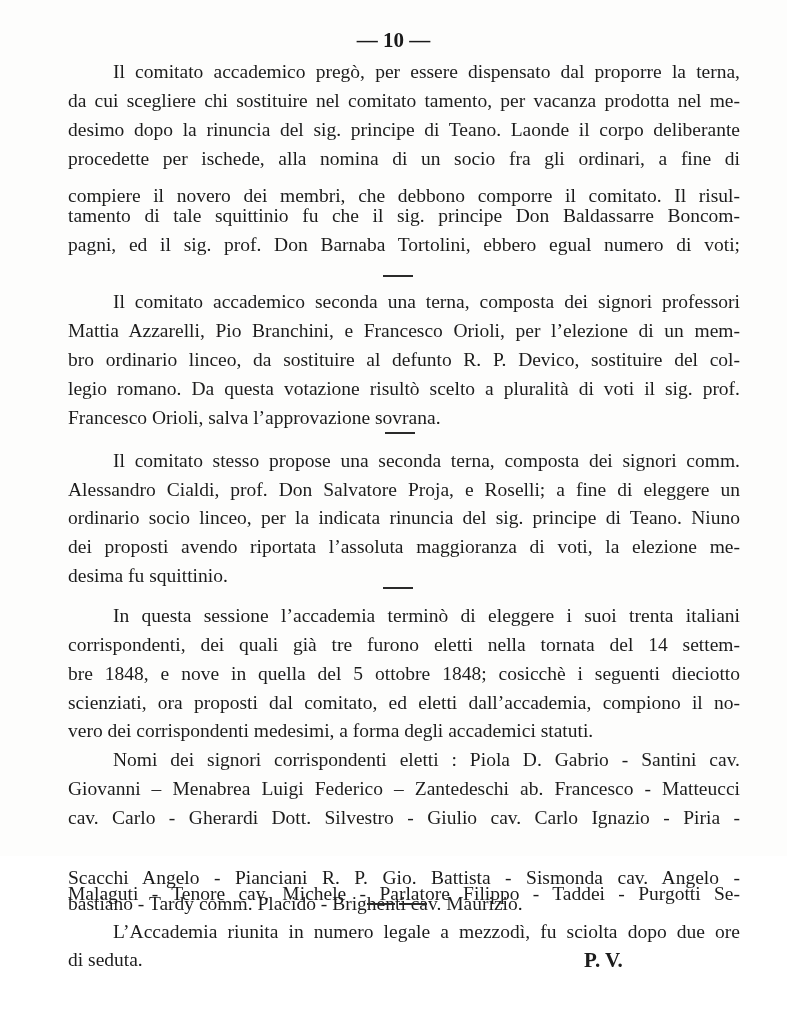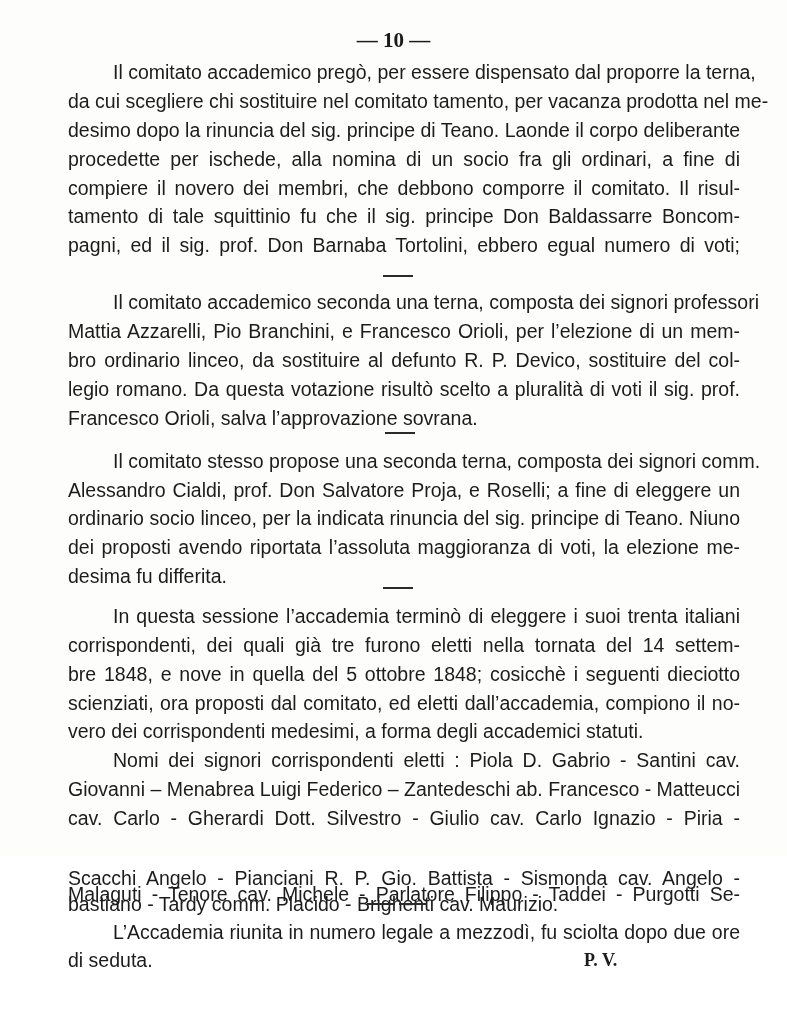--- a/index.html
+++ b/index.html
@@ -1,40 +1,40 @@
 <!DOCTYPE html>
 <html><head>
 <meta charset="utf-8">
 <style>
   html, body { margin: 0; padding: 0; background: #ffffff; }
   body { width: 787px; height: 1013px; position: relative; overflow: hidden; }
   .page { position: absolute; left: 0; top: 0; width: 787px; height: 856px; background: #fdfdfc; }
   .pnum { position: absolute; left: 0; width: 787px; top: 28px; text-align: center;
           font-family: "Liberation Serif", serif; font-weight: bold; font-size: 21px; color: #1a1a1a; }
   .line { position: absolute; left: 68px; width: 672px; height: 28px;
-          font-family: Liberation Sans, sans-serif; font-size: 19.5px; color: #1c1c1c;
+          font-family: Liberation Serif, serif; font-size: 19.5px; color: #1c1c1c;
           text-align: justify; text-align-last: justify; white-space: nowrap; line-height: 28px; }
   .line.indent { left: 113px; width: 627px; }
   .line.last { text-align-last: left; }
   .rule { position: absolute; height: 2px; background: #2a2a2a; }
-  .sig { position: absolute; font-family: "Liberation Serif", serif; font-weight: bold; font-size: 18px; color: #1c1c1c; line-height: 28px; }
+  .sig { position: absolute; font-family: "Liberation Serif", serif; font-weight: bold; font-size: 21px; color: #1c1c1c; line-height: 28px; }
 </style>
 </head>
 <body>
 
 <div class="page">
 
   <div class="pnum">— 10 —</div>
 
   <div>
     <div class="line indent" style="top:58px">Il comitato accademico pregò, per essere dispensato dal proporre la terna,</div>
     <div class="line" style="top:87px">da cui scegliere chi sostituire nel comitato tamento, per vacanza prodotta nel me-</div>
     <div class="line" style="top:116px">desimo dopo la rinuncia del sig. principe di Teano. Laonde il corpo deliberante</div>
     <div class="line" style="top:145px">procedette per ischede, alla nomina di un socio fra gli ordinari, a fine di</div>
-    <div class="line" style="top:174px">compiere il novero dei membri, che debbono comporre il comitato. Il risul-</div>
+    <div class="line" style="top:182px">compiere il novero dei membri, che debbono comporre il comitato. Il risul-</div>
     <div class="line" style="top:202px">tamento di tale squittinio fu che il sig. principe Don Baldassarre Boncom-</div>
     <div class="line" style="top:231px">pagni, ed il sig. prof. Don Barnaba Tortolini, ebbero egual numero di voti;</div>
 
   </div>
 
   <div class="rule" style="left:383px; top:275px; width:30px;"></div>
 
   <div>
     <div class="line indent" style="top:288px">Il comitato accademico seconda una terna, composta dei signori professori</div>
     <div class="line" style="top:317px">Mattia Azzarelli, Pio Branchini, e Francesco Orioli, per l’elezione di un mem-</div>
@@ -43,21 +43,21 @@
     <div class="line last" style="top:404px">Francesco Orioli, salva l’approvazione sovrana.</div>
   </div>
 
   <div class="rule" style="left:385px; top:432px; width:30px;"></div>
 
   <div>
     <div class="line indent" style="top:447px">Il comitato stesso propose una seconda terna, composta dei signori comm.</div>
     <div class="line" style="top:476px">Alessandro Cialdi, prof. Don Salvatore Proja, e Roselli; a fine di eleggere un</div>
     <div class="line" style="top:504px">ordinario socio linceo, per la indicata rinuncia del sig. principe di Teano. Niuno</div>
     <div class="line" style="top:533px">dei proposti avendo riportata l’assoluta maggioranza di voti, la elezione me-</div>
-    <div class="line last" style="top:562px">desima fu differita.</div>
+    <div class="line last" style="top:562px">desima fu squittinio.</div>
   </div>
 
   <div class="rule" style="left:383px; top:587px; width:30px;"></div>
 
   <div>
     <div class="line indent" style="top:602px">In questa sessione l’accademia terminò di eleggere i suoi trenta italiani</div>
     <div class="line" style="top:631px">corrispondenti, dei quali già tre furono eletti nella tornata del 14 settem-</div>
     <div class="line" style="top:660px">bre 1848, e nove in quella del 5 ottobre 1848; cosicchè i seguenti dieciotto</div>
     <div class="line" style="top:689px">scienziati, ora proposti dal comitato, ed eletti dall’accademia, compiono il no-</div>
     <div class="line last" style="top:717px">vero dei corrispondenti medesimi, a forma degli accademici statuti.</div>

